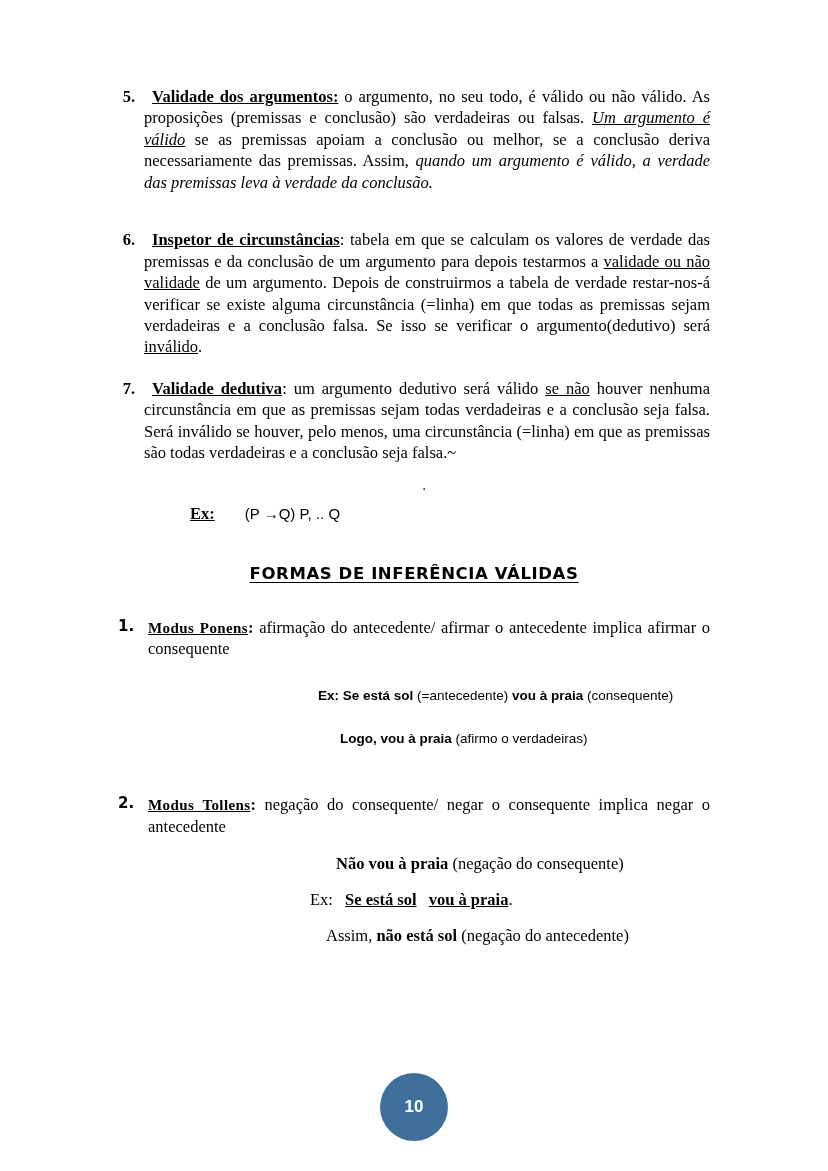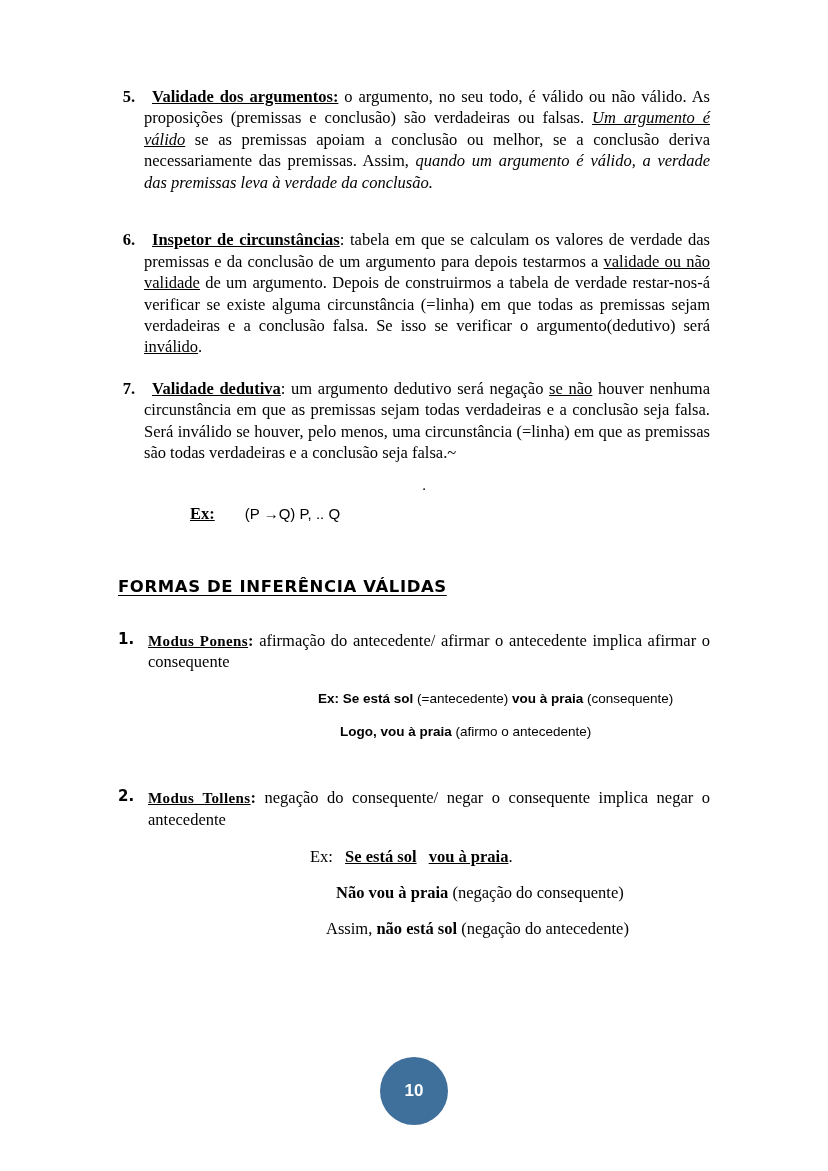--- a/index.html
+++ b/index.html
@@ -72,22 +72,22 @@
     text-decoration: underline;
     margin-right: 30px;
   }
   .ex-line .formula {
     font-family: "Liberation Sans", sans-serif;
     font-size: 15px;
   }
 
   
   .section-title {
-    text-align: left;
-    margin-top: 53px;
+    text-align: center;
+    margin-top: 40px;
     margin-bottom: 34px;
   }
   .section-title span {
     font-family: "DejaVu Sans", sans-serif;
     font-weight: bold;
     font-size: 16.5px;
     letter-spacing: 0.6px;
     text-decoration: underline;
     text-underline-offset: 3px;
   }
@@ -118,41 +118,41 @@
     font-weight: bold;
     font-size: 15px;
     text-decoration: underline;
     letter-spacing: 0.4px;
   }
   .inf .body .colon { font-weight: bold; }
 
   .sub {
     font-family: "Liberation Sans", sans-serif;
     font-size: 13.5px;
-    margin-top: 18px;
+    margin-top: 28px;
   }
   .sub.s1 { padding-left: 200px; }
   .sub.s2 { padding-left: 222px; }
   .sub.s3 { padding-left: 222px; }
   .sub b { font-weight: bold; }
 
   .sub-serif {
     font-family: "Liberation Serif", serif;
     font-size: 16.5px;
     margin-top: 16px;
   }
   .sub-serif.t1 { padding-left: 192px; }
   .sub-serif.t2 { padding-left: 218px; }
   .sub-serif.t3 { padding-left: 208px; }
 
   .pagebadge {
     position: absolute;
     left: 50%;
     transform: translateX(-50%);
-    bottom: 46px;
+    bottom: 30px;
     width: 68px;
     height: 68px;
     border-radius: 50%;
     background: #3f6f9b;
     color: #ffffff;
     font-family: "Liberation Sans", sans-serif;
     font-weight: bold;
     font-size: 17px;
     display: flex;
     align-items: center;
@@ -178,21 +178,21 @@
     <div class="body">
       <span class="bu">Inspetor de circunstâncias</span><span>: tabela em que se calculam os valores de verdade das premissas e da conclusão de um argumento para depois testarmos a </span><span class="u">validade ou não validade</span><span> de um argumento. Depois de construirmos a tabela de verdade restar-nos-á verificar se existe alguma circunstância (=linha) em que todas as premissas sejam verdadeiras e a conclusão falsa. Se isso se verificar o argumento(dedutivo) será </span><span class="u">inválido</span><span>.</span>
     </div>
   </div>
 
   <div class="gap-sm"></div>
 
   <div class="item">
     <div class="num">7.</div>
     <div class="body">
-      <span class="bu">Validade dedutiva</span><span>: um argumento dedutivo será negação </span><span class="u">se não</span><span> houver nenhuma circunstância em que as premissas sejam todas verdadeiras e a conclusão seja falsa. Será inválido se houver, pelo menos, uma circunstância (=linha) em que as premissas são todas verdadeiras e a conclusão seja falsa.~</span>
+      <span class="bu">Validade dedutiva</span><span>: um argumento dedutivo será válido </span><span class="u">se não</span><span> houver nenhuma circunstância em que as premissas sejam todas verdadeiras e a conclusão seja falsa. Será inválido se houver, pelo menos, uma circunstância (=linha) em que as premissas são todas verdadeiras e a conclusão seja falsa.~</span>
     </div>
   </div>
 
   <div class="dot">.</div>
 
   <div class="ex-line">
     <span class="lbl">Ex:</span>
     <span class="formula">(P →Q) P, .. Q</span>
   </div>
 
@@ -200,26 +200,26 @@
     <span>FORMAS DE INFERÊNCIA VÁLIDAS</span>
   </div>
 
   <div class="inf">
     <div class="num">1.</div>
     <div class="body">
       <span class="name">Modus Ponens</span><span class="colon">:</span><span> afirmação do antecedente/ afirmar o antecedente implica afirmar o consequente</span>
     </div>
   </div>
   <div class="sub s1"><b>Ex: Se está sol </b><span>(=antecedente)</span><b>  vou à praia </b><span> (consequente)</span></div>
-  <div class="sub s3"><b>Logo, vou à praia </b><span>(afirmo o antecedente)</span></div>
+  <div class="sub s3"><b>Logo, vou à praia </b><span>(afirmo o verdadeiras)</span></div>
 
   <div class="inf" style="margin-top:48px">
     <div class="num">2.</div>
     <div class="body">
       <span class="name">Modus Tollens</span><span class="colon">:</span><span> negação do consequente/ negar o consequente implica negar o antecedente</span>
     </div>
   </div>
+  <div class="sub-serif t2"><b>Não vou à praia </b><span>(negação do consequente)</span></div>
   <div class="sub-serif t1"><span>Ex: </span><span class="bu">Se está sol</span><span>  </span><span class="bu">vou à praia</span><span>.</span></div>
-  <div class="sub-serif t2"><b>Não vou à praia </b><span>(negação do consequente)</span></div>
   <div class="sub-serif t3"><span>Assim, </span><b>não está sol </b><span>(negação do antecedente)</span></div>
 
   <div class="pagebadge">10</div>
 </div>
 
 </body></html>

